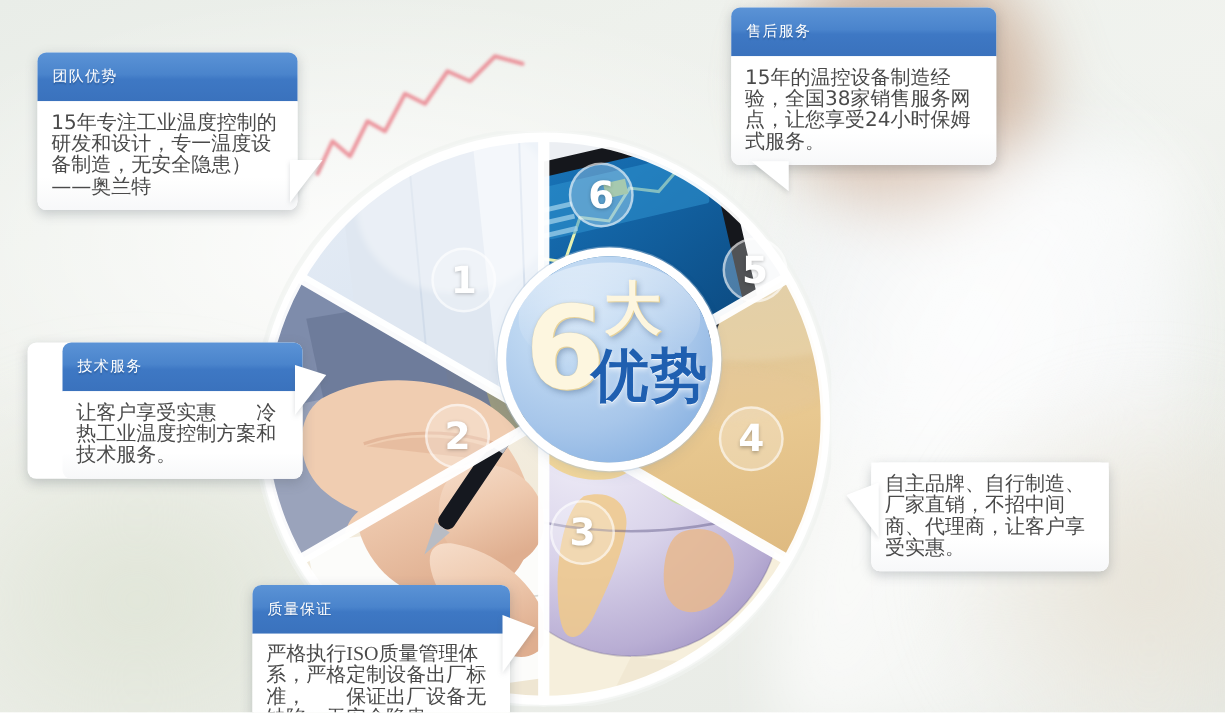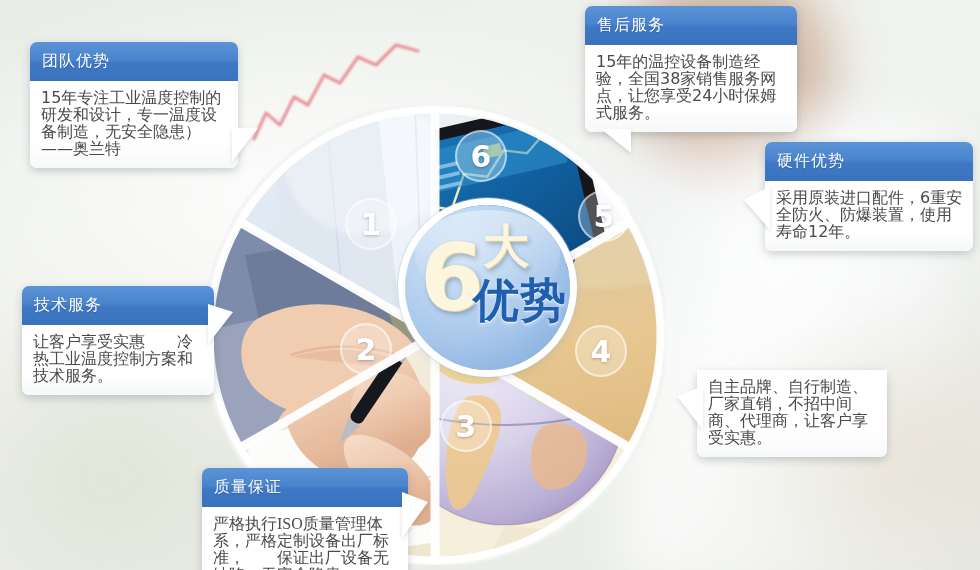--- a/index.html
+++ b/index.html
@@ -169,21 +169,21 @@
     background: #ffffff;
     border-radius: 7px;
     box-shadow: 0 3px 9px rgba(90,100,110,.30);
     z-index: 40;
     overflow: visible;
   }
   .callout .hdr {
     border-radius: 7px 7px 0 0;
     background: linear-gradient(180deg, #5b93d6 0%, #4a84cc 45%, #3e78c4 55%, #3a72bd 100%);
     color: #ffffff;
-    font-size: 16px;
+    font-size: 12px;
     line-height: 20px;
     font-weight: 400;
     padding: 9px 0 10px 12px;
     letter-spacing: 1px;
     text-shadow: 0 1px 1px rgba(30,60,100,.35);
   }
   .callout .body {
     padding: 8px 10px 11px 11px;
     font-size: 16px;
     line-height: 17px;
@@ -230,21 +230,21 @@
   }
 
   #co-quality   { left: 202px; top: 468px; width: 206px; font-family: Liberation Serif, serif; }
   #co-quality .tail {
     right: -20px; top: 24px;
     border-left: 26px solid #ffffff;
     border-top: 10px solid transparent;
     border-bottom: 36px solid transparent;
   }
 
-  #co-tech      { left: 22px;  top: 286px; width: 192px; }
+  #co-tech      { left: 22px;  top: 274px; width: 192px; padding-left: 28px; }
   #co-tech .tail {
     right: -19px; top: 18px;
     border-left: 25px solid #ffffff;
     border-top: 8px solid transparent;
     border-bottom: 32px solid transparent;
   }
 
   .nowrapfix { white-space: pre-wrap; }
 </style>
 </head>
@@ -566,25 +566,20 @@
     <div class="body nowrapfix">15年专注工业温度控制的研发和设计，专一温度设备制造，无安全隐患）——奥兰特</div>
     <div class="tail"></div>
   </div>
 
   <div class="callout" id="co-after">
     <div class="hdr">售后服务</div>
     <div class="body nowrapfix">15年的温控设备制造经验，全国38家销售服务网点，让您享受24小时保姆式服务。</div>
     <div class="tail"></div>
   </div>
 
-  <div class="callout" id="co-hardware">
-    <div class="hdr">硬件优势</div>
-    <div class="body nowrapfix">采用原装进口配件，6重安全防火、防爆装置，使用寿命12年。</div>
-    <div class="tail"></div>
-  </div>
 
   <div class="callout" id="co-software">
     <div class="body nowrapfix">自主品牌、自行制造、厂家直销，不招中间商、代理商，让客户享受实惠。</div>
     <div class="tail"></div>
   </div>
 
   <div class="callout" id="co-quality">
     <div class="hdr">质量保证</div>
     <div class="body nowrapfix">严格执行ISO质量管理体系，严格定制设备出厂标准，　　保证出厂设备无缺陷、无安全隐患。</div>
     <div class="tail"></div>

